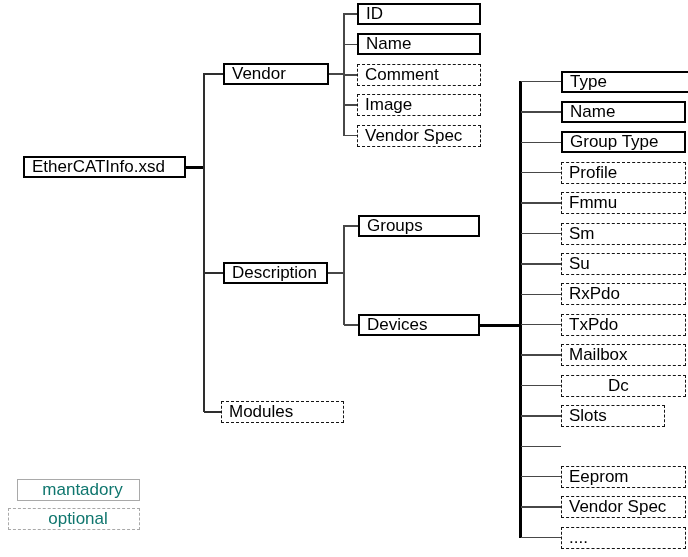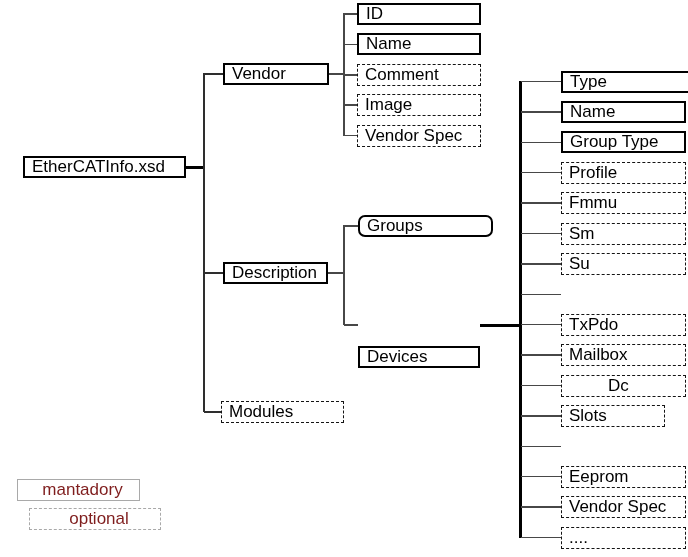--- a/index.html
+++ b/index.html
@@ -26,24 +26,24 @@
   }
   .node.optional {
     border-style: dashed;
     border-width: 1.6px;
     border-color: #141414;
   }
   .node.legend-box {
     justify-content: center;
     padding-left: 8px;
     border-color: #a9a9a9;
-    color: #7f1d1d;
+    color: #0f766e;
     border-width: 1.6px;
   }
-  .node.legend-box.optional { border-color: #a9a9a9; margin-left: 21px; }
+  .node.legend-box.optional { border-color: #a9a9a9; }
   .line {
     position: absolute;
     background: #474747;
     z-index: 1;
   }
   .line.trunk { background: #2e2e2e; }
   .line.thick { background: #000000; }
 </style>
 </head>
 <body>
@@ -64,40 +64,41 @@
     <div class="node optional" style="left: 357px; top: 63.8px; width: 124px; height: 22px;">Comment</div>
     <div class="line" style="left: 344px; top: 104.4px; width: 13px; height: 1.6px;"></div>
     <div class="node optional" style="left: 357px; top: 94.2px; width: 124px; height: 22px;">Image</div>
     <div class="line" style="left: 344px; top: 134.8px; width: 13px; height: 1.6px;"></div>
     <div class="node optional" style="left: 357px; top: 124.6px; width: 124px; height: 22px;">Vendor Spec</div>
     <div class="node mandatory" style="left: 223px; top: 262px; width: 105px; height: 22px;">Description</div>
     <div class="line trunk" style="left: 204px; top: 272px; width: 19px; height: 2px;"></div>
     <div class="line" style="left: 328px; top: 272.2px; width: 17px; height: 1.6px;"></div>
     <div class="line" style="left: 343.2px; top: 225px; width: 1.6px; height: 100px;"></div>
     <div class="line" style="left: 344px; top: 225.2px; width: 14px; height: 1.6px;"></div>
-    <div class="node mandatory" style="left: 358px; top: 215px; width: 135px; height: 22px; border-radius: 7px;">Groups</div>
+    <div class="node mandatory" style="left: 358px; top: 215px; width: 122px; height: 22px;">Groups</div>
     <div class="line" style="left: 344px; top: 324.2px; width: 14px; height: 1.6px;"></div>
-    <div class="node mandatory" style="left: 358px; top: 314px; width: 122px; height: 22px; margin-top: 32px;">Devices</div>
+    <div class="node mandatory" style="left: 358px; top: 314px; width: 122px; height: 22px;">Devices</div>
     <div class="line thick" style="left: 480px; top: 323.5px; width: 42px; height: 3px;"></div>
     <div class="line thick" style="left: 519.4px; top: 80.5px; width: 2.2px; height: 457px;"></div>
     <div class="line" style="left: 521px; top: 80.7px; width: 40px; height: 1.6px;"></div>
     <div class="node mandatory" style="left: 561px; top: 70.5px; width: 136px; height: 22px;">Type</div>
     <div class="line" style="left: 521px; top: 111.1px; width: 40px; height: 1.6px;"></div>
     <div class="node mandatory" style="left: 561px; top: 100.9px; width: 125px; height: 22px;">Name</div>
     <div class="line" style="left: 521px; top: 141.5px; width: 40px; height: 1.6px;"></div>
     <div class="node mandatory" style="left: 561px; top: 131.3px; width: 125px; height: 22px;">Group Type</div>
     <div class="line" style="left: 521px; top: 171.9px; width: 40px; height: 1.6px;"></div>
     <div class="node optional" style="left: 561px; top: 161.7px; width: 125px; height: 22px;">Profile</div>
     <div class="line" style="left: 521px; top: 202.3px; width: 40px; height: 1.6px;"></div>
     <div class="node optional" style="left: 561px; top: 192.1px; width: 125px; height: 22px;">Fmmu</div>
     <div class="line" style="left: 521px; top: 232.7px; width: 40px; height: 1.6px;"></div>
     <div class="node optional" style="left: 561px; top: 222.5px; width: 125px; height: 22px;">Sm</div>
     <div class="line" style="left: 521px; top: 263.1px; width: 40px; height: 1.6px;"></div>
     <div class="node optional" style="left: 561px; top: 252.9px; width: 125px; height: 22px;">Su</div>
     <div class="line" style="left: 521px; top: 293.5px; width: 40px; height: 1.6px;"></div>
+    <div class="node optional" style="left: 561px; top: 283.3px; width: 125px; height: 22px;">RxPdo</div>
     <div class="line" style="left: 521px; top: 323.9px; width: 40px; height: 1.6px;"></div>
     <div class="node optional" style="left: 561px; top: 313.7px; width: 125px; height: 22px;">TxPdo</div>
     <div class="line" style="left: 521px; top: 354.3px; width: 40px; height: 1.6px;"></div>
     <div class="node optional" style="left: 561px; top: 344.1px; width: 125px; height: 22px;">Mailbox</div>
     <div class="line" style="left: 521px; top: 384.7px; width: 40px; height: 1.6px;"></div>
     <div class="node optional" style="left: 561px; top: 374.5px; width: 125px; height: 22px; padding-left: 46px;">Dc</div>
     <div class="line" style="left: 521px; top: 415.1px; width: 40px; height: 1.6px;"></div>
     <div class="node optional" style="left: 561px; top: 404.9px; width: 104px; height: 22px;">Slots</div>
     <div class="line" style="left: 521px; top: 445.5px; width: 40px; height: 1.6px;"></div>
     <div class="line" style="left: 521px; top: 475.9px; width: 40px; height: 1.6px;"></div>

